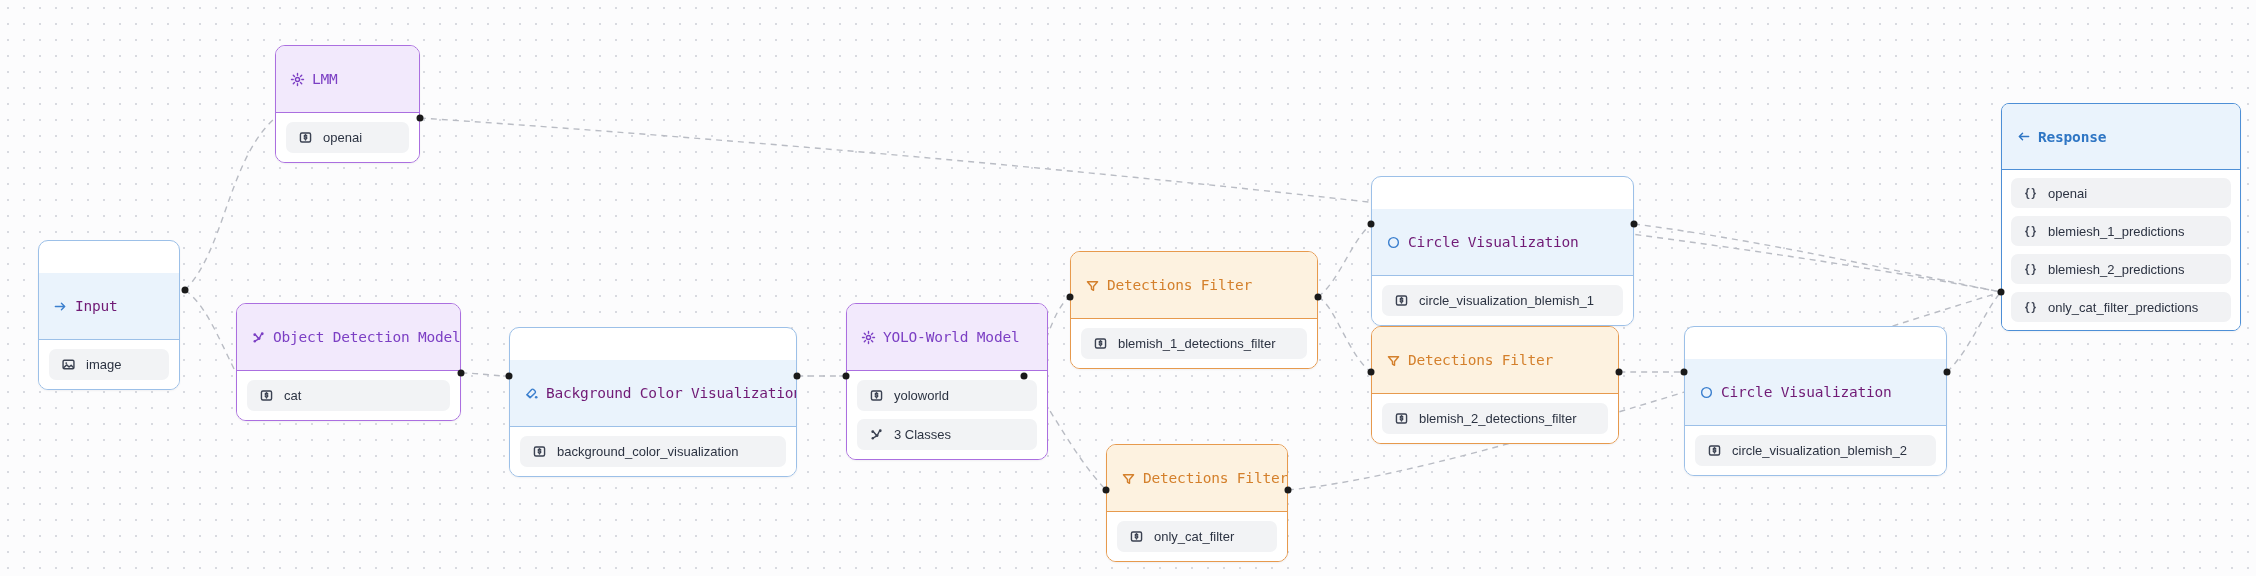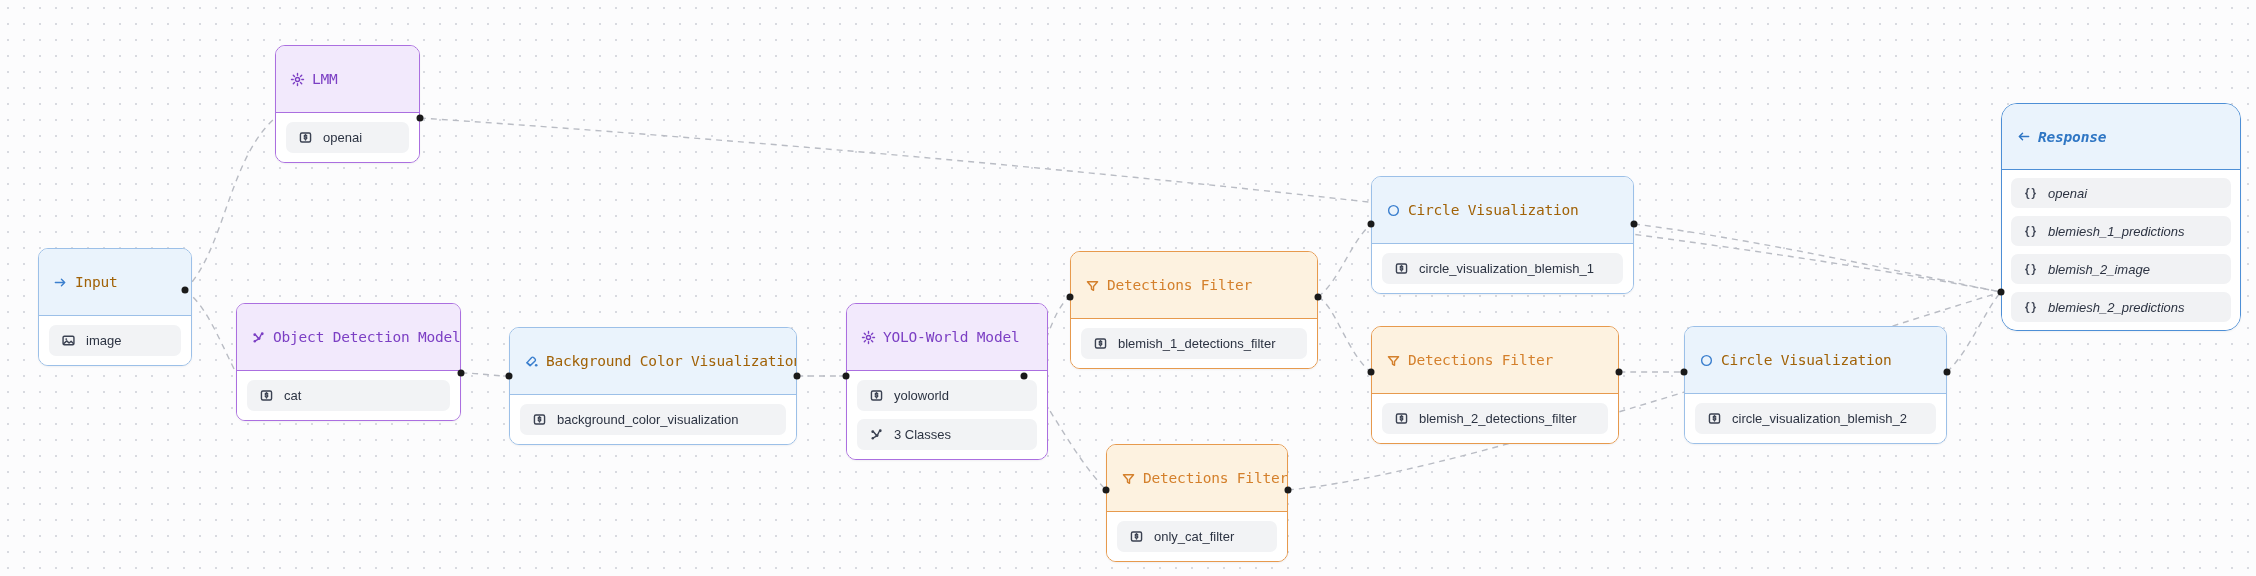--- a/index.html
+++ b/index.html
@@ -81,31 +81,31 @@
     align-items: center;
     justify-content: center;
     width: 15px;
     height: 15px;
     flex: 0 0 auto;
   }
 
   
   .theme-blue          { border-color: #9cc0e8; }
   .theme-blue  .node-header {
-    background: #eaf3fc; color: #a16207; border-bottom-color: #9cc0e8;
+    background: #eaf3fc; color: #701a75; border-bottom-color: #9cc0e8; margin-top: 32px;
   }
   .theme-purple        { border-color: #ab6fe0; }
   .theme-purple .node-header {
     background: #f2e9fc; color: #7c3fc4; border-bottom-color: #ab6fe0;
   }
   .theme-amber         { border-color: #e79a4d; }
   .theme-amber .node-header {
     background: #fdf2e0; color: #d4802c; border-bottom-color: #e79a4d;
   }
-  .theme-respond       { border-color: #4d8fd6; border-radius: 16px; font-style: italic; }
+  .theme-respond       { border-color: #4d8fd6; border-radius: 8px; }
   .theme-respond .node-header {
     background: #eaf3fc; color: #2f76c4; border-bottom-color: #4d8fd6;
     font-weight: bold; height: 33px;
   }
   .theme-respond .node-body { padding: 8px 9px; gap: 8px; }
   .theme-respond .row { background: #f1f2f4; height: 30px; }
 
   
   .port {
     position: absolute;
@@ -131,21 +131,21 @@
       <path d="M 1024,376 C 1048,400 1070,452 1106,490" fill="none" stroke="#b9bcc4" stroke-width="1.4" stroke-dasharray="6 5"></path>
       <path d="M 1318,297 C 1340,280 1350,243 1371,224" fill="none" stroke="#b9bcc4" stroke-width="1.4" stroke-dasharray="6 5"></path>
       <path d="M 1318,297 C 1335,305 1348,355 1371,372" fill="none" stroke="#b9bcc4" stroke-width="1.4" stroke-dasharray="6 5"></path>
       <path d="M 1619,372 C 1645,372 1662,372 1684,372" fill="none" stroke="#b9bcc4" stroke-width="1.4" stroke-dasharray="6 5"></path>
       <path d="M 1634,224 C 1760,240 1900,272 2001,292" fill="none" stroke="#b9bcc4" stroke-width="1.4" stroke-dasharray="6 5"></path>
       <path d="M 1947,372 C 1970,350 1985,310 2001,292" fill="none" stroke="#b9bcc4" stroke-width="1.4" stroke-dasharray="6 5"></path>
       <path d="M 1288,490 C 1450,475 1780,360 2001,292" fill="none" stroke="#b9bcc4" stroke-width="1.4" stroke-dasharray="6 5"></path>
     </svg>
 
   <div id="node-layer">
-      <div class="node theme-blue" style="left: 38px; top: 248px; width: 154px;">
+      <div class="node theme-blue" style="left: 38px; top: 240px; width: 142px;">
         <div class="node-header">
           <span class="hdr-icon">
             <svg width="15" height="15" viewBox="0 0 16 16" xmlns="http://www.w3.org/2000/svg">
               <path stroke="#3b7fce" fill="none" stroke-width="1.5" stroke-linecap="round" stroke-linejoin="round" d="M2.5 8h10M9 4.5L12.5 8 9 11.5"></path>
             </svg>
           </span>
           <span>Input</span>
         </div>
         <div class="node-body">
           <div class="row">
@@ -176,21 +176,21 @@
               <svg width="15" height="15" viewBox="0 0 16 16" xmlns="http://www.w3.org/2000/svg">
                 <rect stroke="#3b4252" fill="none" stroke-width="1.5" stroke-linecap="round" stroke-linejoin="round" x="2.6" y="3.2" width="10.8" height="9.6" rx="1.6"></rect>
                 <path stroke="#3b4252" fill="none" stroke-width="1.5" stroke-linecap="round" stroke-linejoin="round" d="M9.4 6.5c0-.6-.6-1-1.4-1s-1.4.4-1.4 1 .5.8 1.4 1 1.4.5 1.4 1.1-.6 1-1.4 1-1.4-.4-1.4-1"></path>
                 <path stroke="#3b4252" fill="none" stroke-width="1.5" stroke-linecap="round" stroke-linejoin="round" d="M8 4.9v.6M8 10.1v.6"></path>
               </svg>
             </span>
             <span>openai</span>
           </div>
         </div>
       </div>
-      <div class="node theme-purple" style="left: 236px; top: 303px; width: 225px; border-radius: 9px;">
+      <div class="node theme-purple" style="left: 236px; top: 303px; width: 225px;">
         <div class="node-header">
           <span class="hdr-icon">
             <svg width="15" height="15" viewBox="0 0 16 16" xmlns="http://www.w3.org/2000/svg">
               <circle cx="4" cy="5" r="1.5" fill="#7c3fc4"></circle>
               <circle cx="12" cy="4" r="1.5" fill="#7c3fc4"></circle>
               <circle cx="8.5" cy="9" r="1.6" fill="#7c3fc4"></circle>
               <circle cx="4" cy="12" r="1.3" fill="#7c3fc4"></circle>
               <path stroke="#7c3fc4" fill="none" stroke-width="1.5" stroke-linecap="round" stroke-linejoin="round" d="M5.2 5.6L7.4 8.2M10.9 4.8L9.4 7.8M7.5 10.1L5 11.4"></path>
             </svg>
           </span>
@@ -406,30 +406,30 @@
             </span>
             <span>blemiesh_1_predictions</span>
           </div>
           <div class="row">
             <span class="row-icon">
               <svg width="15" height="15" viewBox="0 0 16 16" xmlns="http://www.w3.org/2000/svg">
                 <path stroke="#3b4252" fill="none" stroke-width="1.5" stroke-linecap="round" stroke-linejoin="round" d="M6.1 2.8c-1.4 0-1.7.8-1.7 1.7v1.6c0 1-.5 1.6-1.4 1.9.9.3 1.4.9 1.4 1.9v1.6c0 .9.3 1.7 1.7 1.7"></path>
                 <path stroke="#3b4252" fill="none" stroke-width="1.5" stroke-linecap="round" stroke-linejoin="round" d="M9.9 2.8c1.4 0 1.7.8 1.7 1.7v1.6c0 1 .5 1.6 1.4 1.9-.9.3-1.4.9-1.4 1.9v1.6c0 .9-.3 1.7-1.7 1.7"></path>
               </svg>
             </span>
-            <span>blemish_2_image</span>
+            <span>blemiesh_2_predictions</span>
           </div>
           <div class="row">
             <span class="row-icon">
               <svg width="15" height="15" viewBox="0 0 16 16" xmlns="http://www.w3.org/2000/svg">
                 <path stroke="#3b4252" fill="none" stroke-width="1.5" stroke-linecap="round" stroke-linejoin="round" d="M6.1 2.8c-1.4 0-1.7.8-1.7 1.7v1.6c0 1-.5 1.6-1.4 1.9.9.3 1.4.9 1.4 1.9v1.6c0 .9.3 1.7 1.7 1.7"></path>
                 <path stroke="#3b4252" fill="none" stroke-width="1.5" stroke-linecap="round" stroke-linejoin="round" d="M9.9 2.8c1.4 0 1.7.8 1.7 1.7v1.6c0 1 .5 1.6 1.4 1.9-.9.3-1.4.9-1.4 1.9v1.6c0 .9-.3 1.7-1.7 1.7"></path>
               </svg>
             </span>
-            <span>blemiesh_2_predictions</span>
+            <span>only_cat_filter_predictions</span>
           </div>
         </div>
       </div>
     </div>
 
 <div class="port" style="left: 185px; top: 290px;"></div>
     <div class="port" style="left: 420px; top: 118px;"></div>
     <div class="port" style="left: 461px; top: 373px;"></div>
     <div class="port" style="left: 509px; top: 376px;"></div>
     <div class="port" style="left: 797px; top: 376px;"></div>

